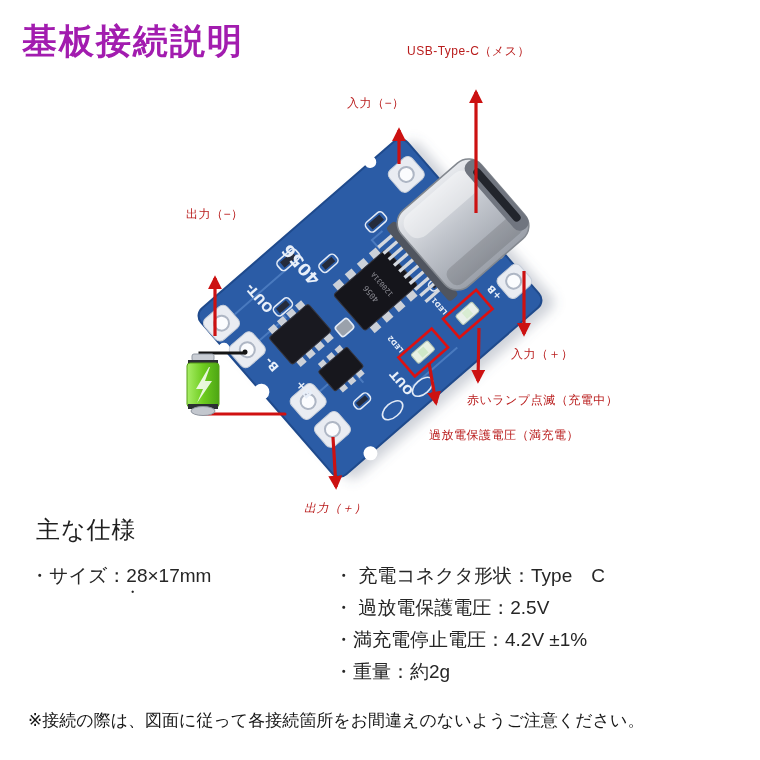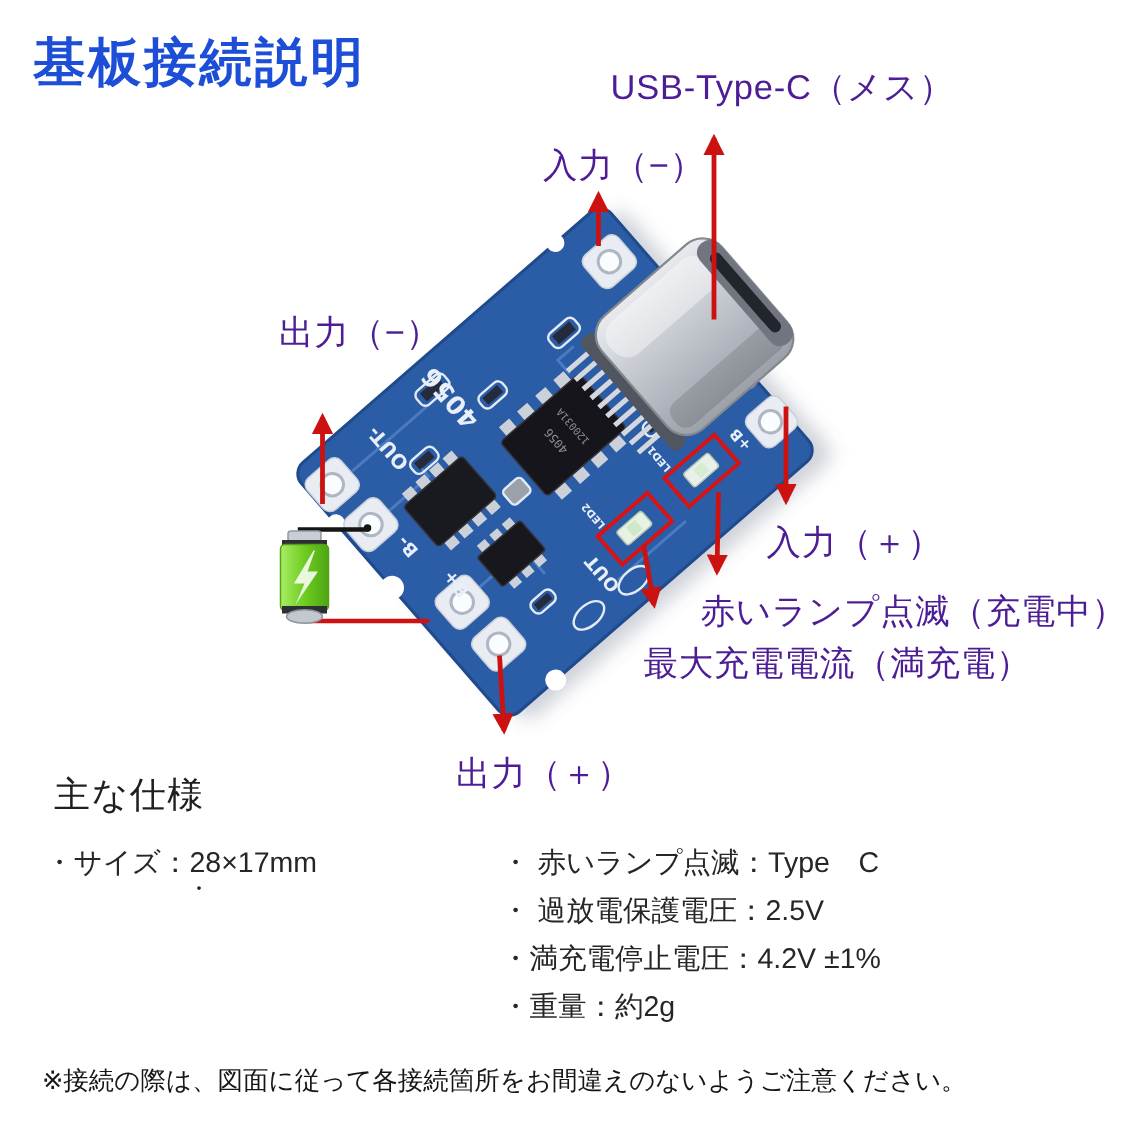--- a/index.html
+++ b/index.html
@@ -2,24 +2,24 @@
 <html lang="ja"><head>
 <meta charset="utf-8">
 <style>
   html,body{margin:0;padding:0;}
   body{
     width:760px;height:760px;background:#ffffff;position:relative;overflow:hidden;
     font-family:"Liberation Sans","DejaVu Sans",sans-serif;
   }
   .page-title{
     position:absolute;left:22px;top:18px;font-size:35px;font-weight:800;
-    color:#1d4ed8;letter-spacing:2px;
+    color:#a21caf;letter-spacing:2px;
   }
   .lbl{
-    position:absolute;font-size:23px;color:#4c1d95;white-space:nowrap;letter-spacing:0.5px;
+    position:absolute;font-size:12px;color:#b91c1c;white-space:nowrap;letter-spacing:0.5px;
   }
   svg.fig{position:absolute;left:0;top:0;}
   svg text.silk{
     font-family:"DejaVu Sans","Liberation Sans",sans-serif;font-weight:bold;
     fill:#e8eff9;text-anchor:middle;dominant-baseline:central;
   }
   svg text.chipmark{
     font-family:"DejaVu Sans Mono","Liberation Mono",monospace;
     fill:#8b8b93;text-anchor:middle;dominant-baseline:central;
   }
@@ -237,32 +237,32 @@
     <path d="M399,164 V130" marker-end="url(#arw)"></path>
     <path d="M215,336 V278" marker-end="url(#arw)"></path>
     <path d="M524,271 V334" marker-end="url(#arw)"></path>
     <path d="M479,328 L478,381" marker-end="url(#arw)"></path>
     <path d="M429,363 L436,403" marker-end="url(#arw)"></path>
     <path d="M333,437 L336,487" marker-end="url(#arw)"></path>
   </g>
 </svg>
 
 <div class="lbl" style="left:407px;top:43px;">USB-Type-C（メス）</div>
-<div class="lbl" style="left:347px;top:95px;margin-left:15px;">入力（−）</div>
+<div class="lbl" style="left:347px;top:95px;">入力（−）</div>
 <div class="lbl" style="left:186px;top:206px;">出力（−）</div>
 <div class="lbl" style="left:511px;top:346px;">入力（＋）</div>
 <div class="lbl" style="left:467px;top:392px;">赤いランプ点滅（充電中）</div>
-<div class="lbl" style="left:429px;top:427px;">最大充電電流（満充電）</div>
-<div class="lbl" style="left:304px;top:500px;">出力（＋）</div>
+<div class="lbl" style="left:429px;top:427px;">過放電保護電圧（満充電）</div>
+<div class="lbl" style="left:304px;top:500px;font-style:italic;">出力（＋）</div>
 
 <div class="specs-heading">主な仕様</div>
 <ul class="spec-list left">
   <li>・サイズ：28×17mm</li>
 </ul>
 <ul class="spec-list right">
-  <li>・ 赤いランプ点滅：Type　C</li>
+  <li>・ 充電コネクタ形状：Type　C</li>
   <li>・ 過放電保護電圧：2.5V</li>
   <li>・満充電停止電圧：4.2V ±1%</li>
   <li>・重量：約2g</li>
 </ul>
 <div class="stray-dot">・</div>
 
 <div class="footer-note">※接続の際は、図面に従って各接続箇所をお間違えのないようご注意ください。</div>
 
 </body></html>

